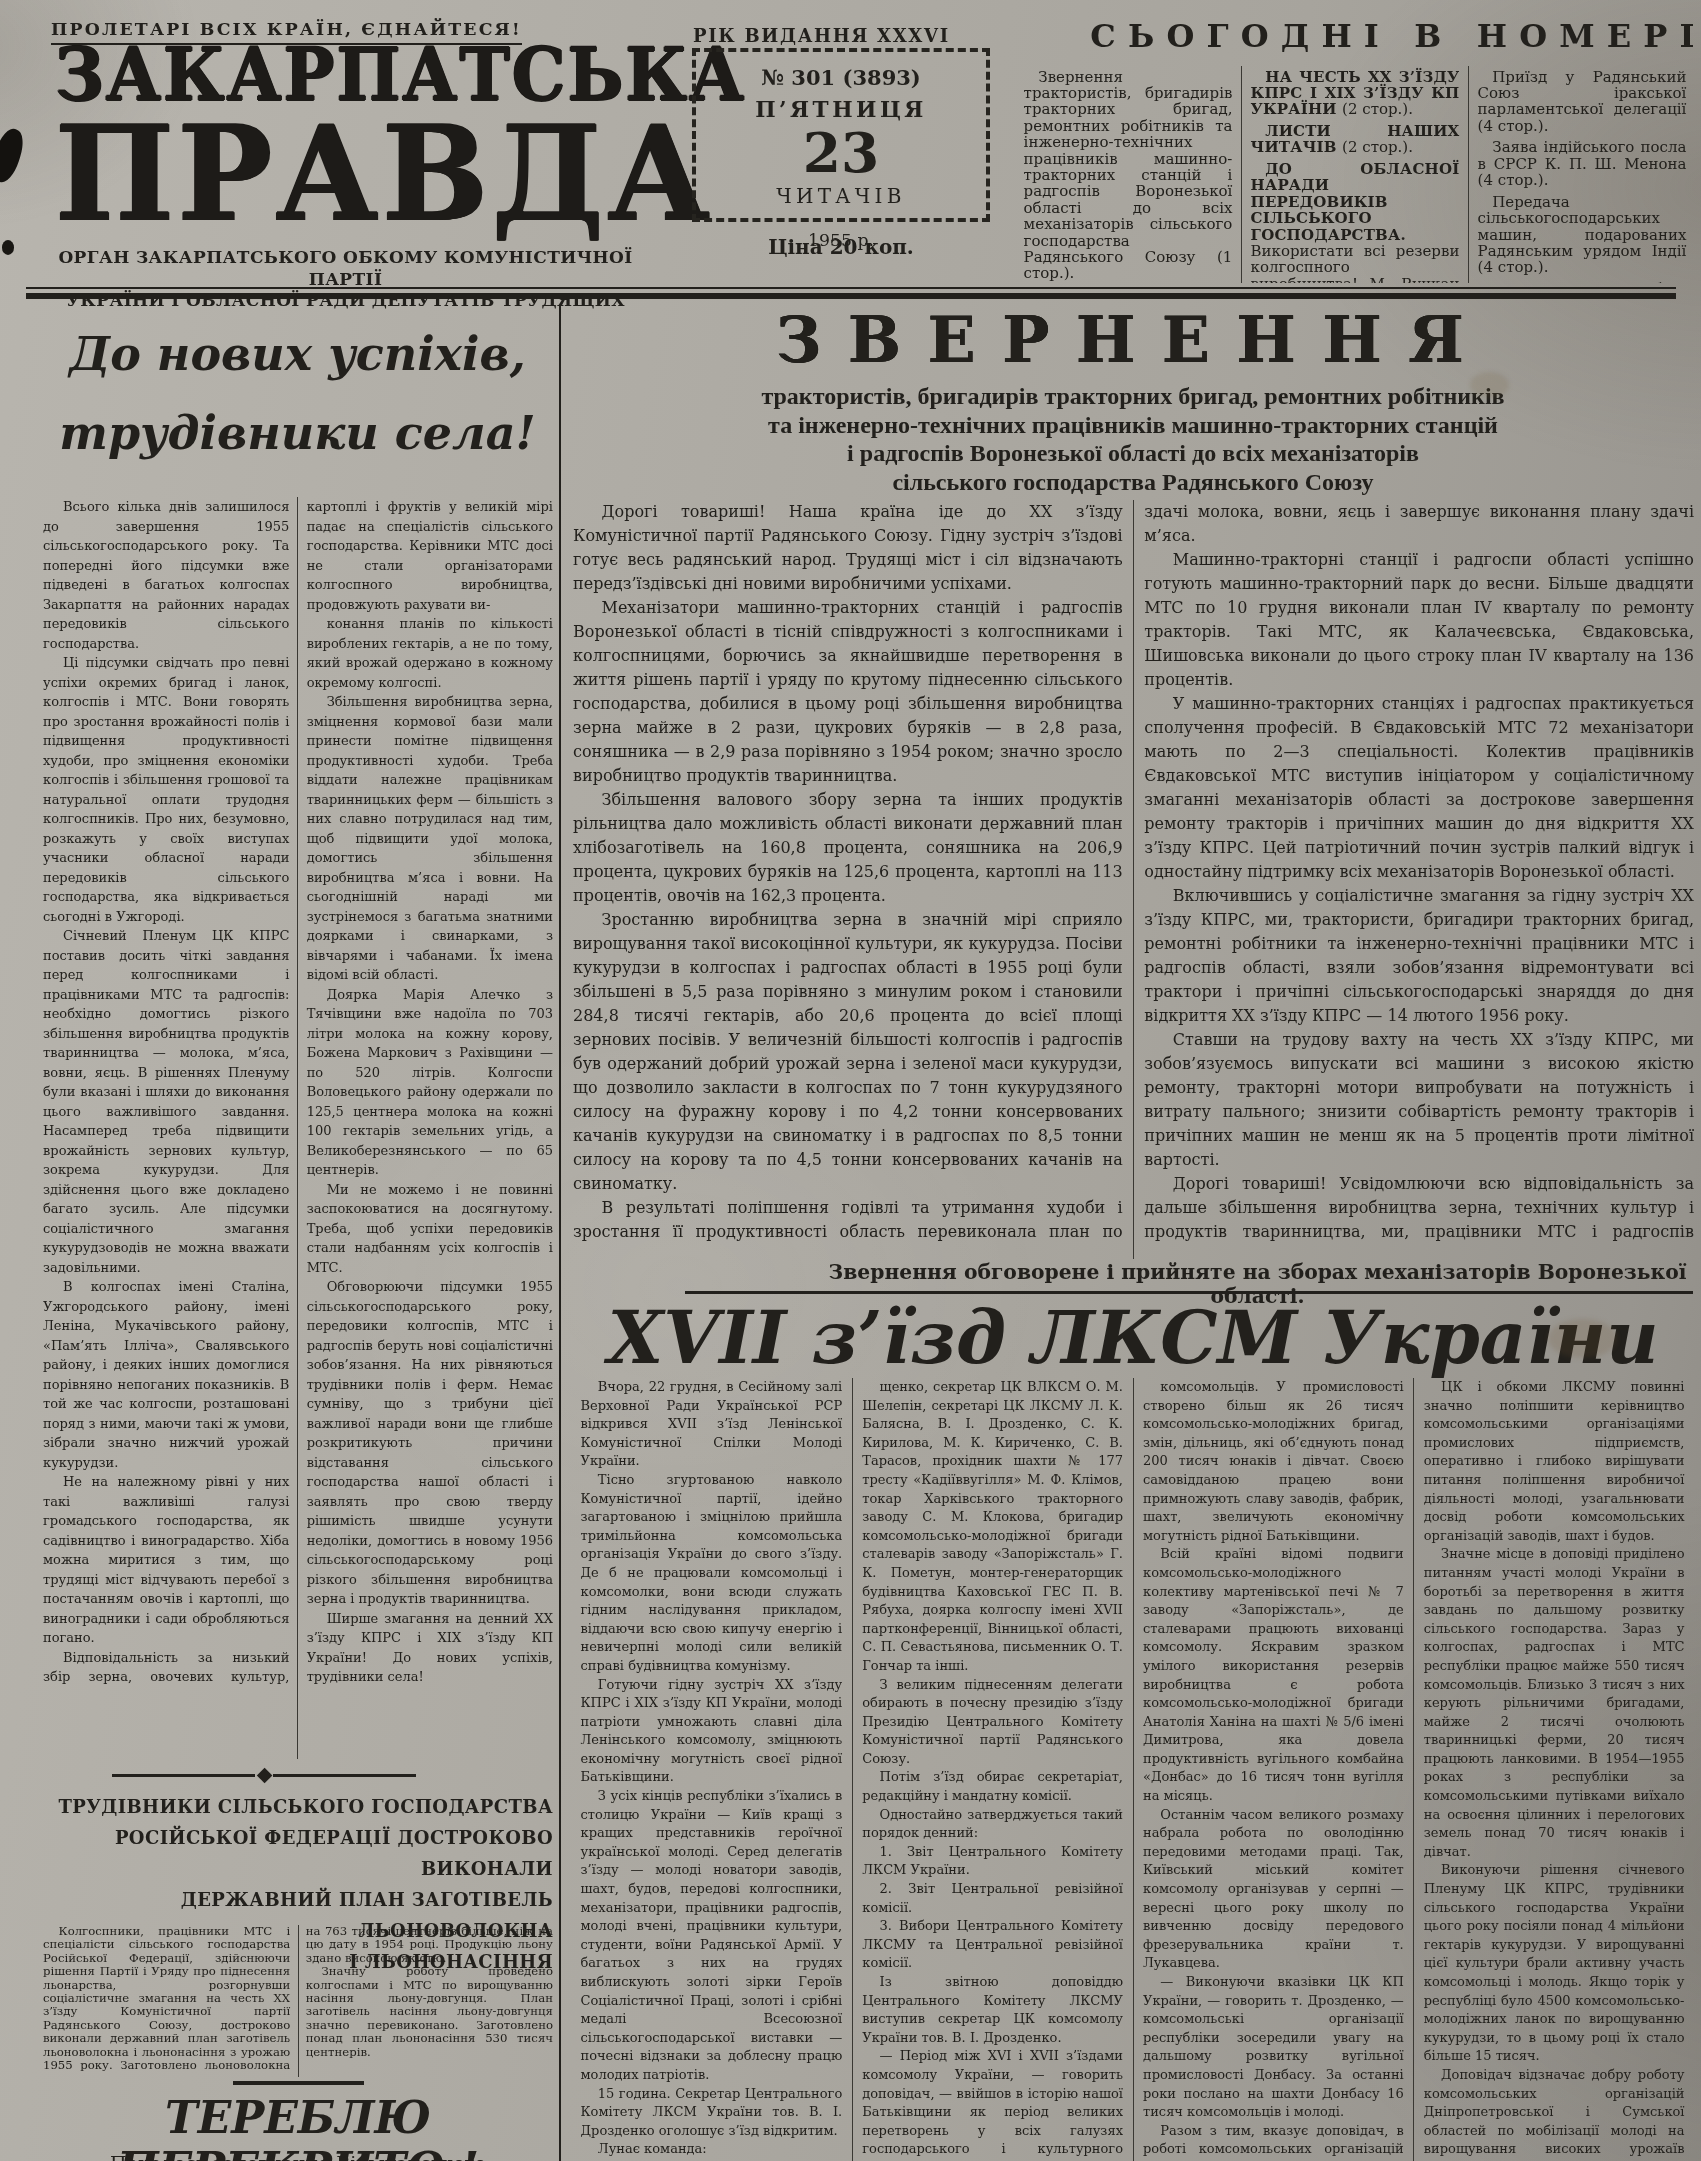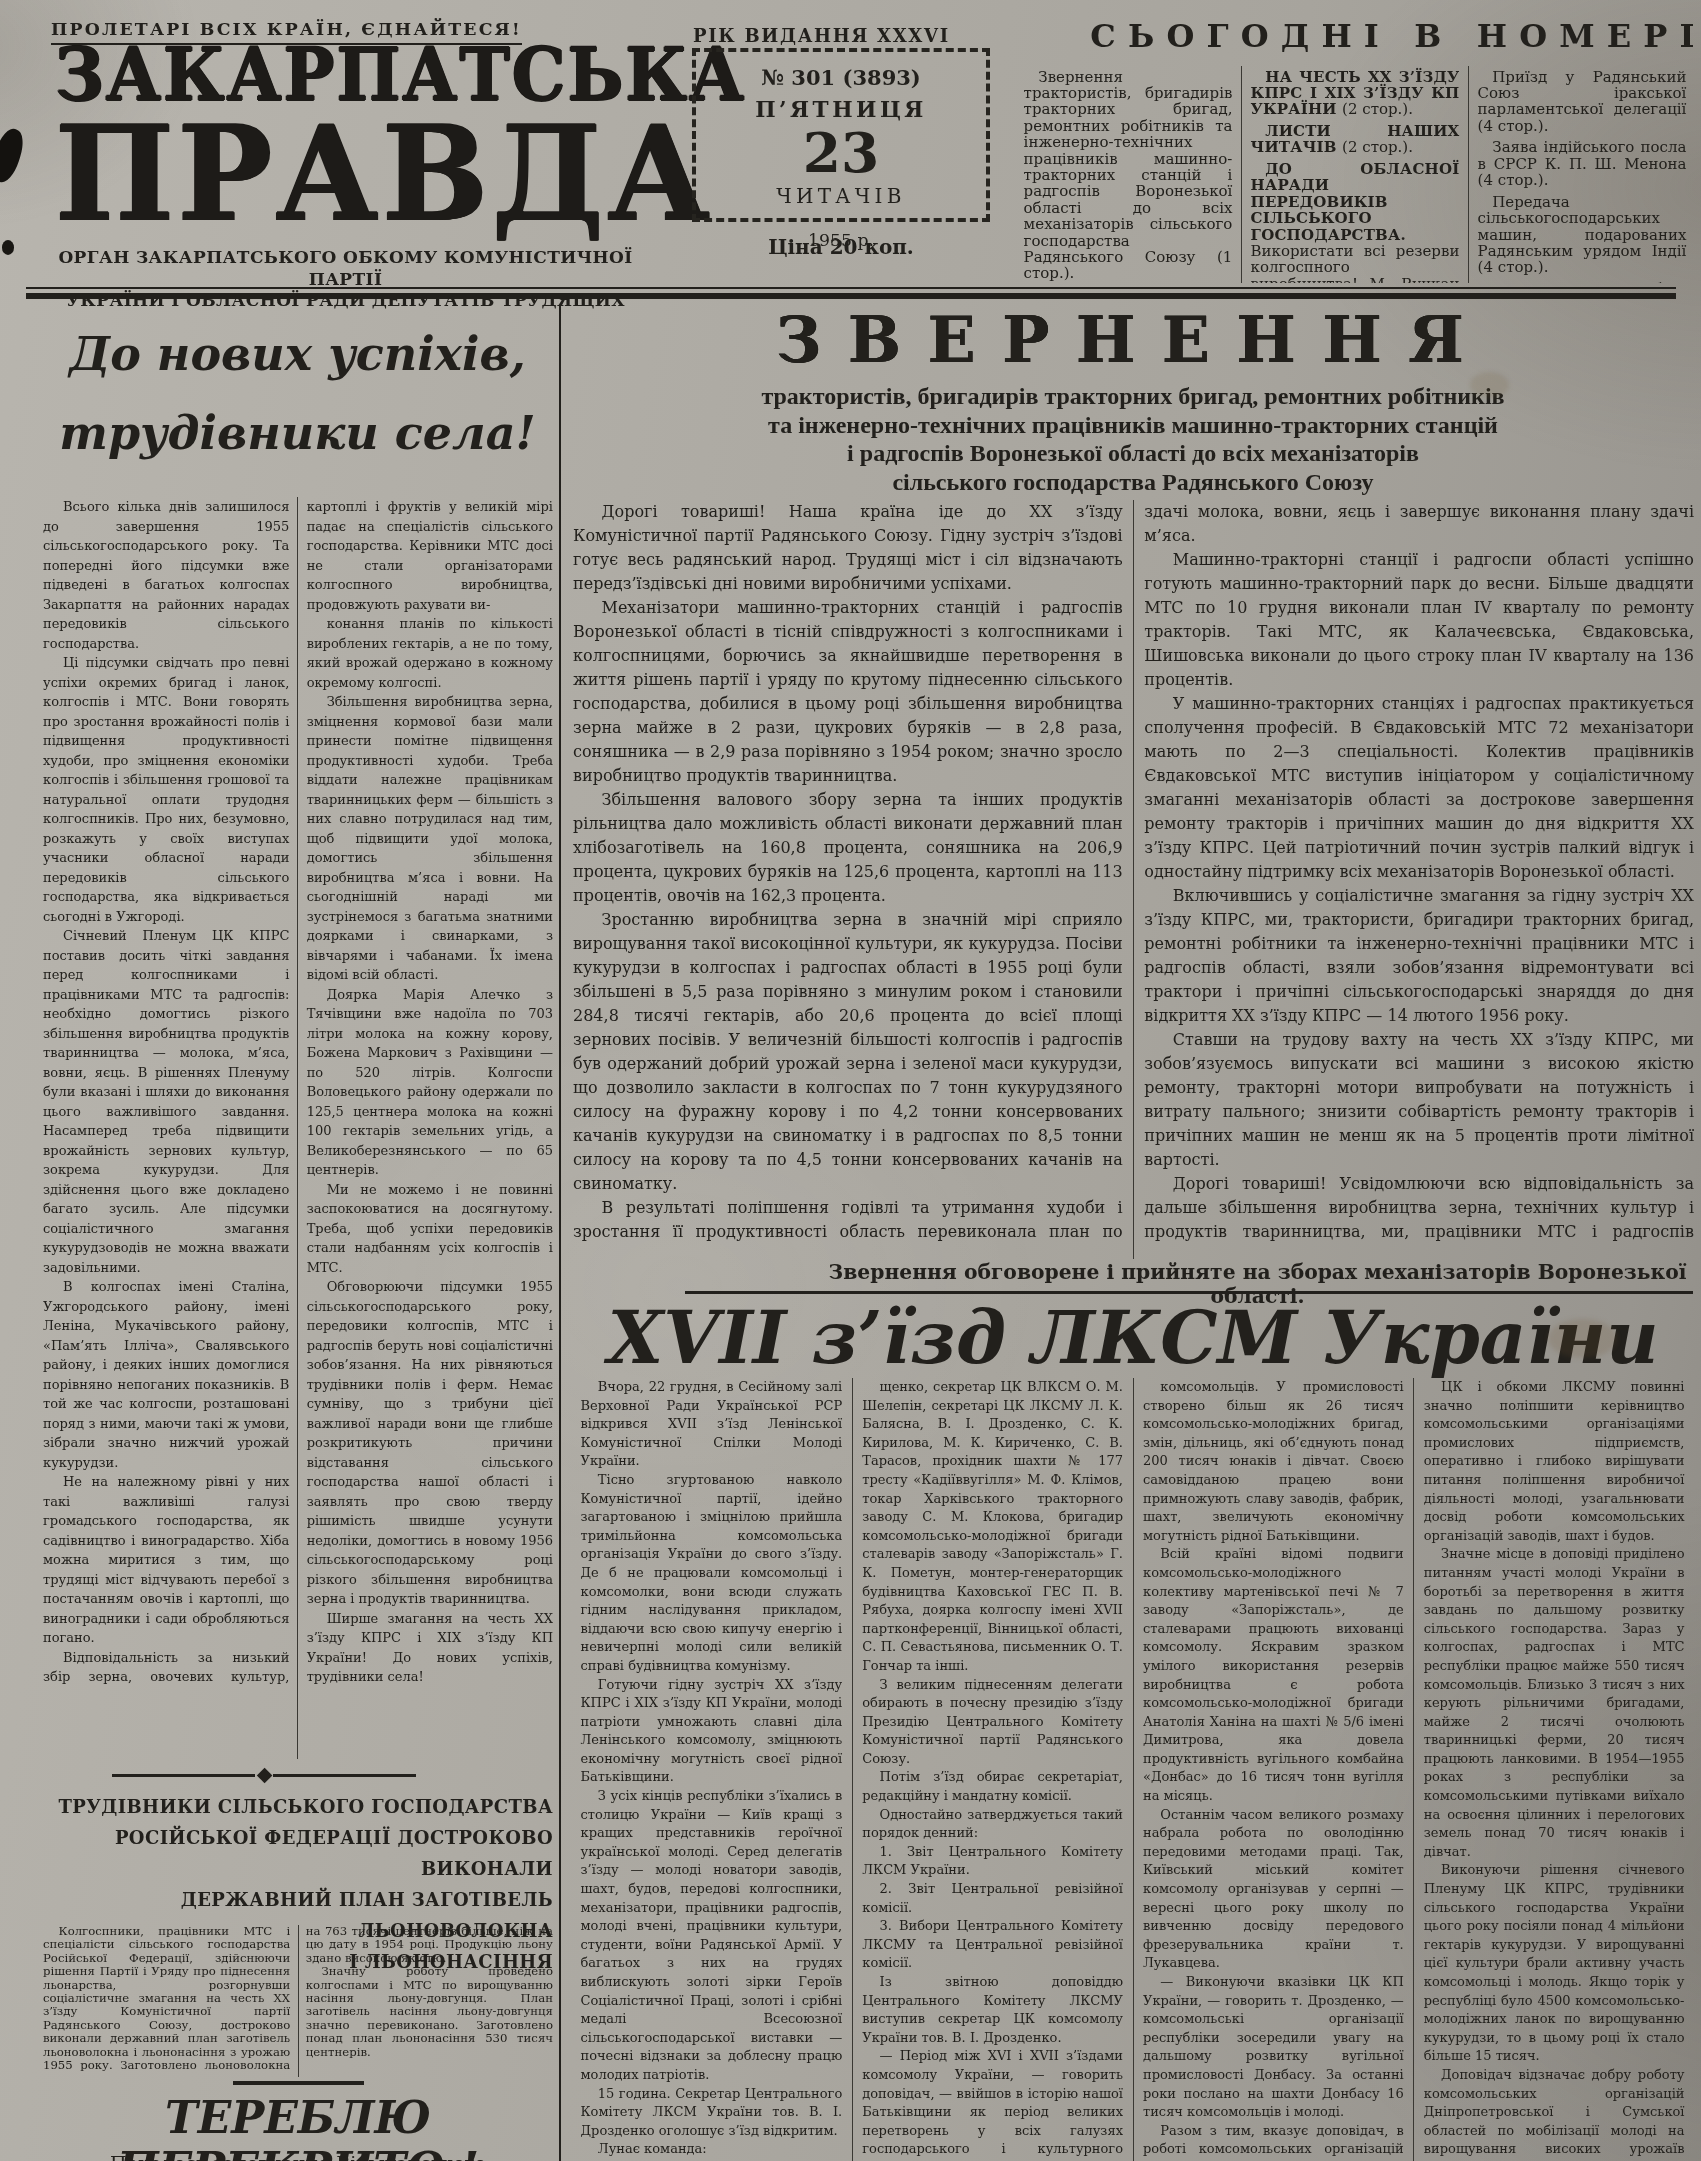--- a/index.html
+++ b/index.html
@@ -169,21 +169,21 @@
       <p class="para" data-name="paragraph">В колгоспах імені Сталіна, Ужгородського району, імені Леніна, Мукачівського району, «Пам’ять Ілліча», Свалявського району, і деяких інших домоглися порівняно непоганих показників. В той же час колгоспи, розташовані поряд з ними, маючи такі ж умови, зібрали значно нижчий урожай кукурудзи.</p>
       <p class="para" data-name="paragraph">Не на належному рівні у них такі важливіші галузі громадського господарства, як садівництво і виноградарство. Хіба можна миритися з тим, що трудящі міст відчувають перебої з постачанням овочів і картоплі, що виноградники і сади обробляються погано.</p>
       <p class="para" data-name="paragraph">Відповідальність за низький збір зерна, овочевих культур, картоплі і фруктів у великій мірі падає на спеціалістів сільського господарства. Керівники МТС досі не стали організаторами колгоспного виробництва, продовжують рахувати ви-</p>
     </div>
   <div data-name="editorial-text-part2">
       <p class="para" data-name="paragraph">конання планів по кількості вироблених гектарів, а не по тому, який врожай одержано в кожному окремому колгоспі.</p>
       <p class="para" data-name="paragraph">Збільшення виробництва зерна, зміцнення кормової бази мали принести помітне підвищення продуктивності худоби. Треба віддати належне працівникам тваринницьких ферм — більшість з них славно потрудилася над тим, щоб підвищити удої молока, домогтись збільшення виробництва м’яса і вовни. На сьогоднішній нараді ми зустрінемося з багатьма знатними доярками і свинарками, з вівчарями і чабанами. Їх імена відомі всій області.</p>
       <p class="para" data-name="paragraph">Доярка Марія Алечко з Тячівщини вже надоїла по 703 літри молока на кожну корову, Божена Маркович з Рахівщини — по 520 літрів. Колгоспи Воловецького району одержали по 125,5 центнера молока на кожні 100 гектарів земельних угідь, а Великоберезнянського — по 65 центнерів.</p>
       <p class="para" data-name="paragraph">Ми не можемо і не повинні заспокоюватися на досягнутому. Треба, щоб успіхи передовиків стали надбанням усіх колгоспів і МТС.</p>
       <p class="para" data-name="paragraph">Обговорюючи підсумки 1955 сільськогосподарського року, передовики колгоспів, МТС і радгоспів беруть нові соціалістичні зобов’язання. На них рівняються трудівники полів і ферм. Немає сумніву, що з трибуни цієї важливої наради вони ще глибше розкритикують причини відставання сільського господарства нашої області і заявлять про свою тверду рішимість швидше усунути недоліки, домогтись в новому 1956 сільськогосподарському році різкого збільшення виробництва зерна і продуктів тваринництва.</p>
-      <p class="para" data-name="paragraph">Ширше змагання на честь XX з’їзду КПРС і XIX з’їзду КП України! До нових успіхів, трудівники села!</p>
+      <p class="para" data-name="paragraph">Ширше змагання на денний XX з’їзду КПРС і XIX з’їзду КП України! До нових успіхів, трудівники села!</p>
     </div>
 </div>
 
 <div class="abs" id="ed-divider" data-name="section-divider-diamond">
   <div class="line short" data-name="divider-line"></div>
   <div class="diamond" data-name="divider-diamond-icon"></div>
   <div class="line short2" data-name="divider-line"></div>
 </div>
 
 <div class="abs" id="flax-title" data-name="flax-headline">

